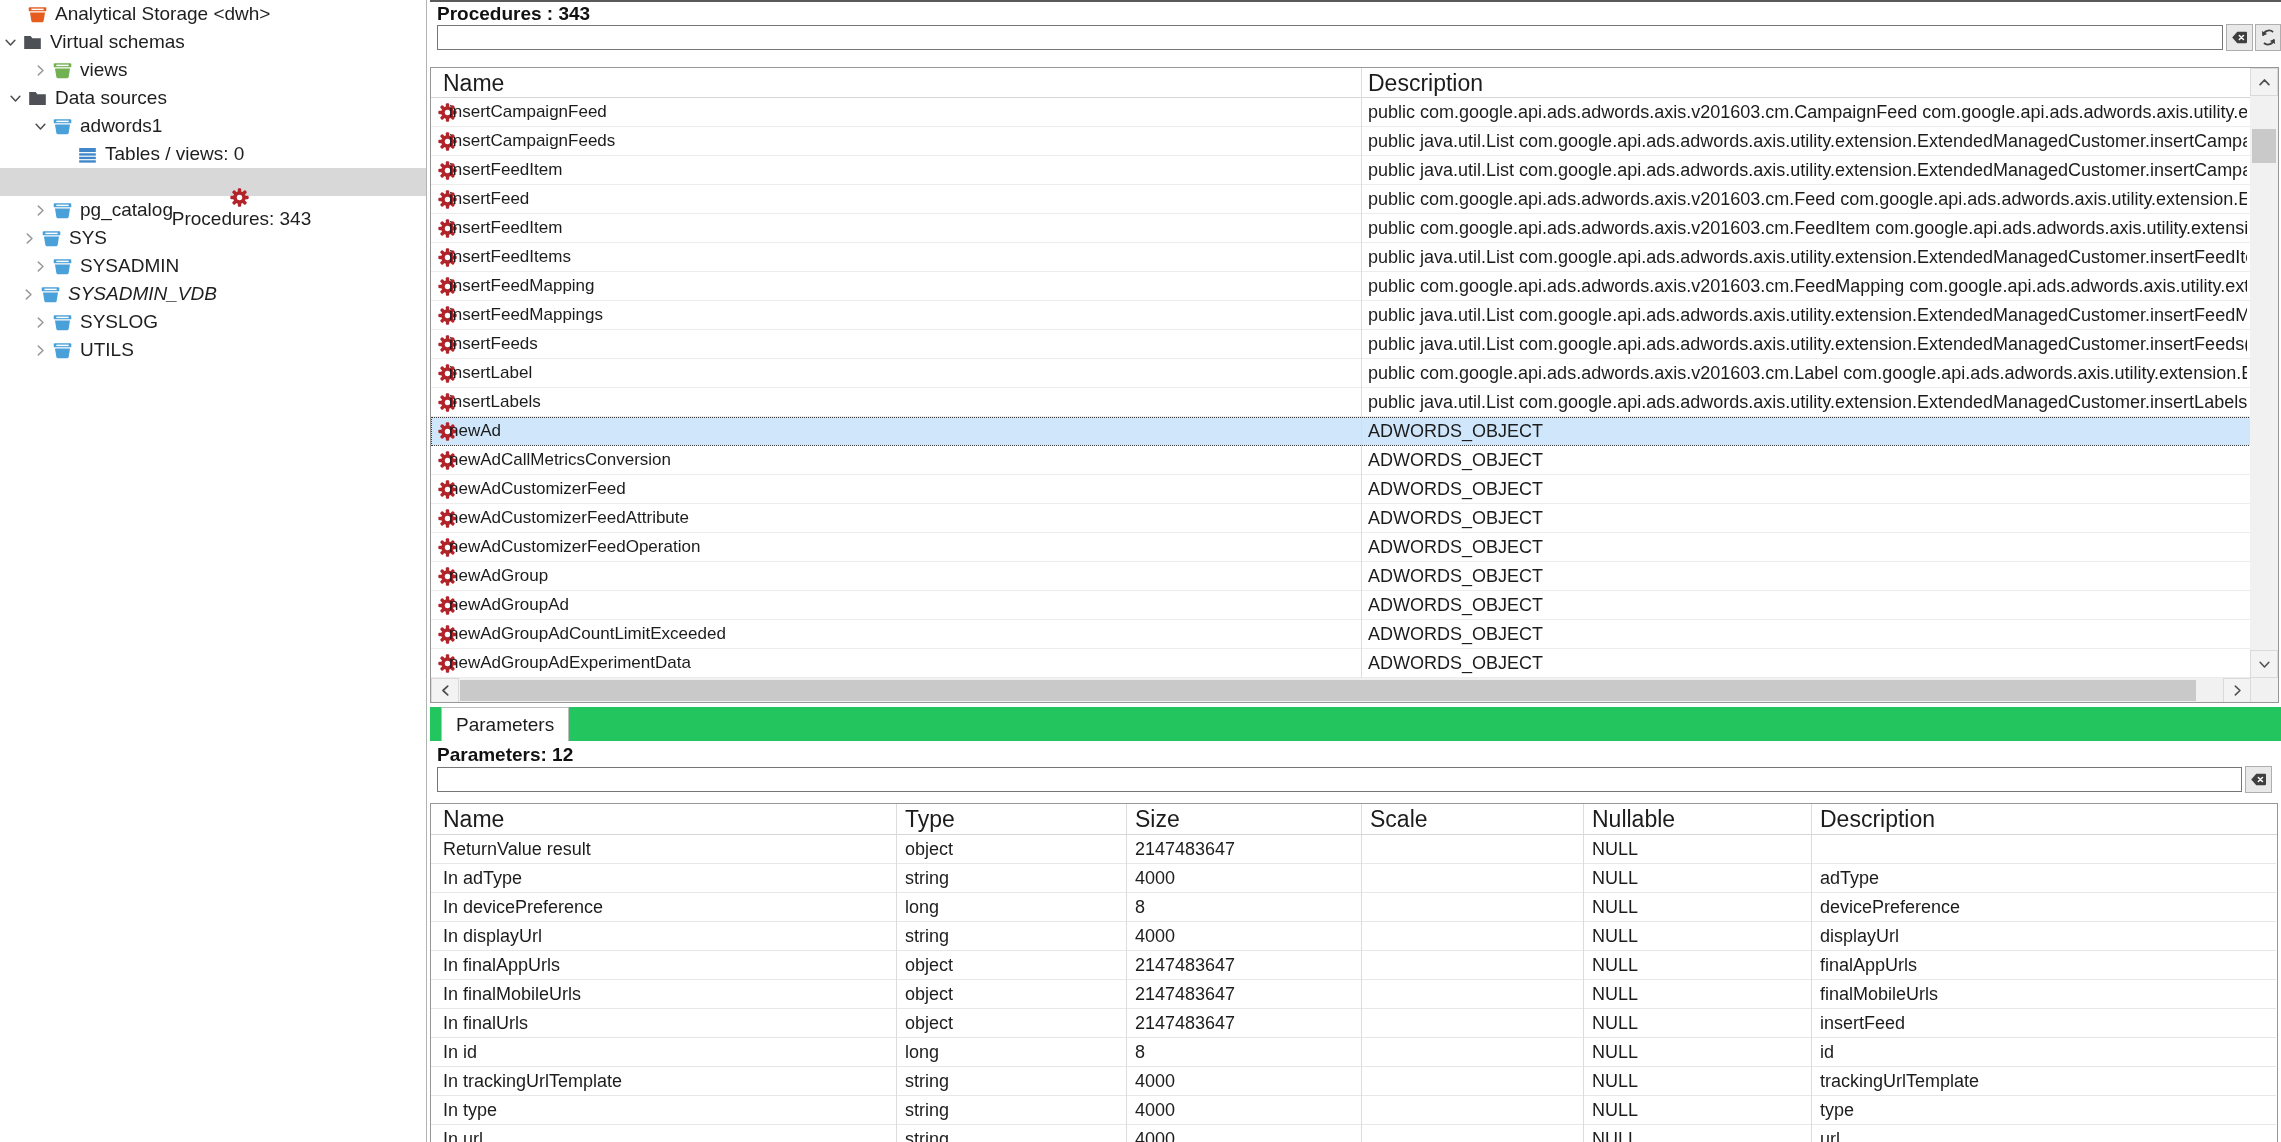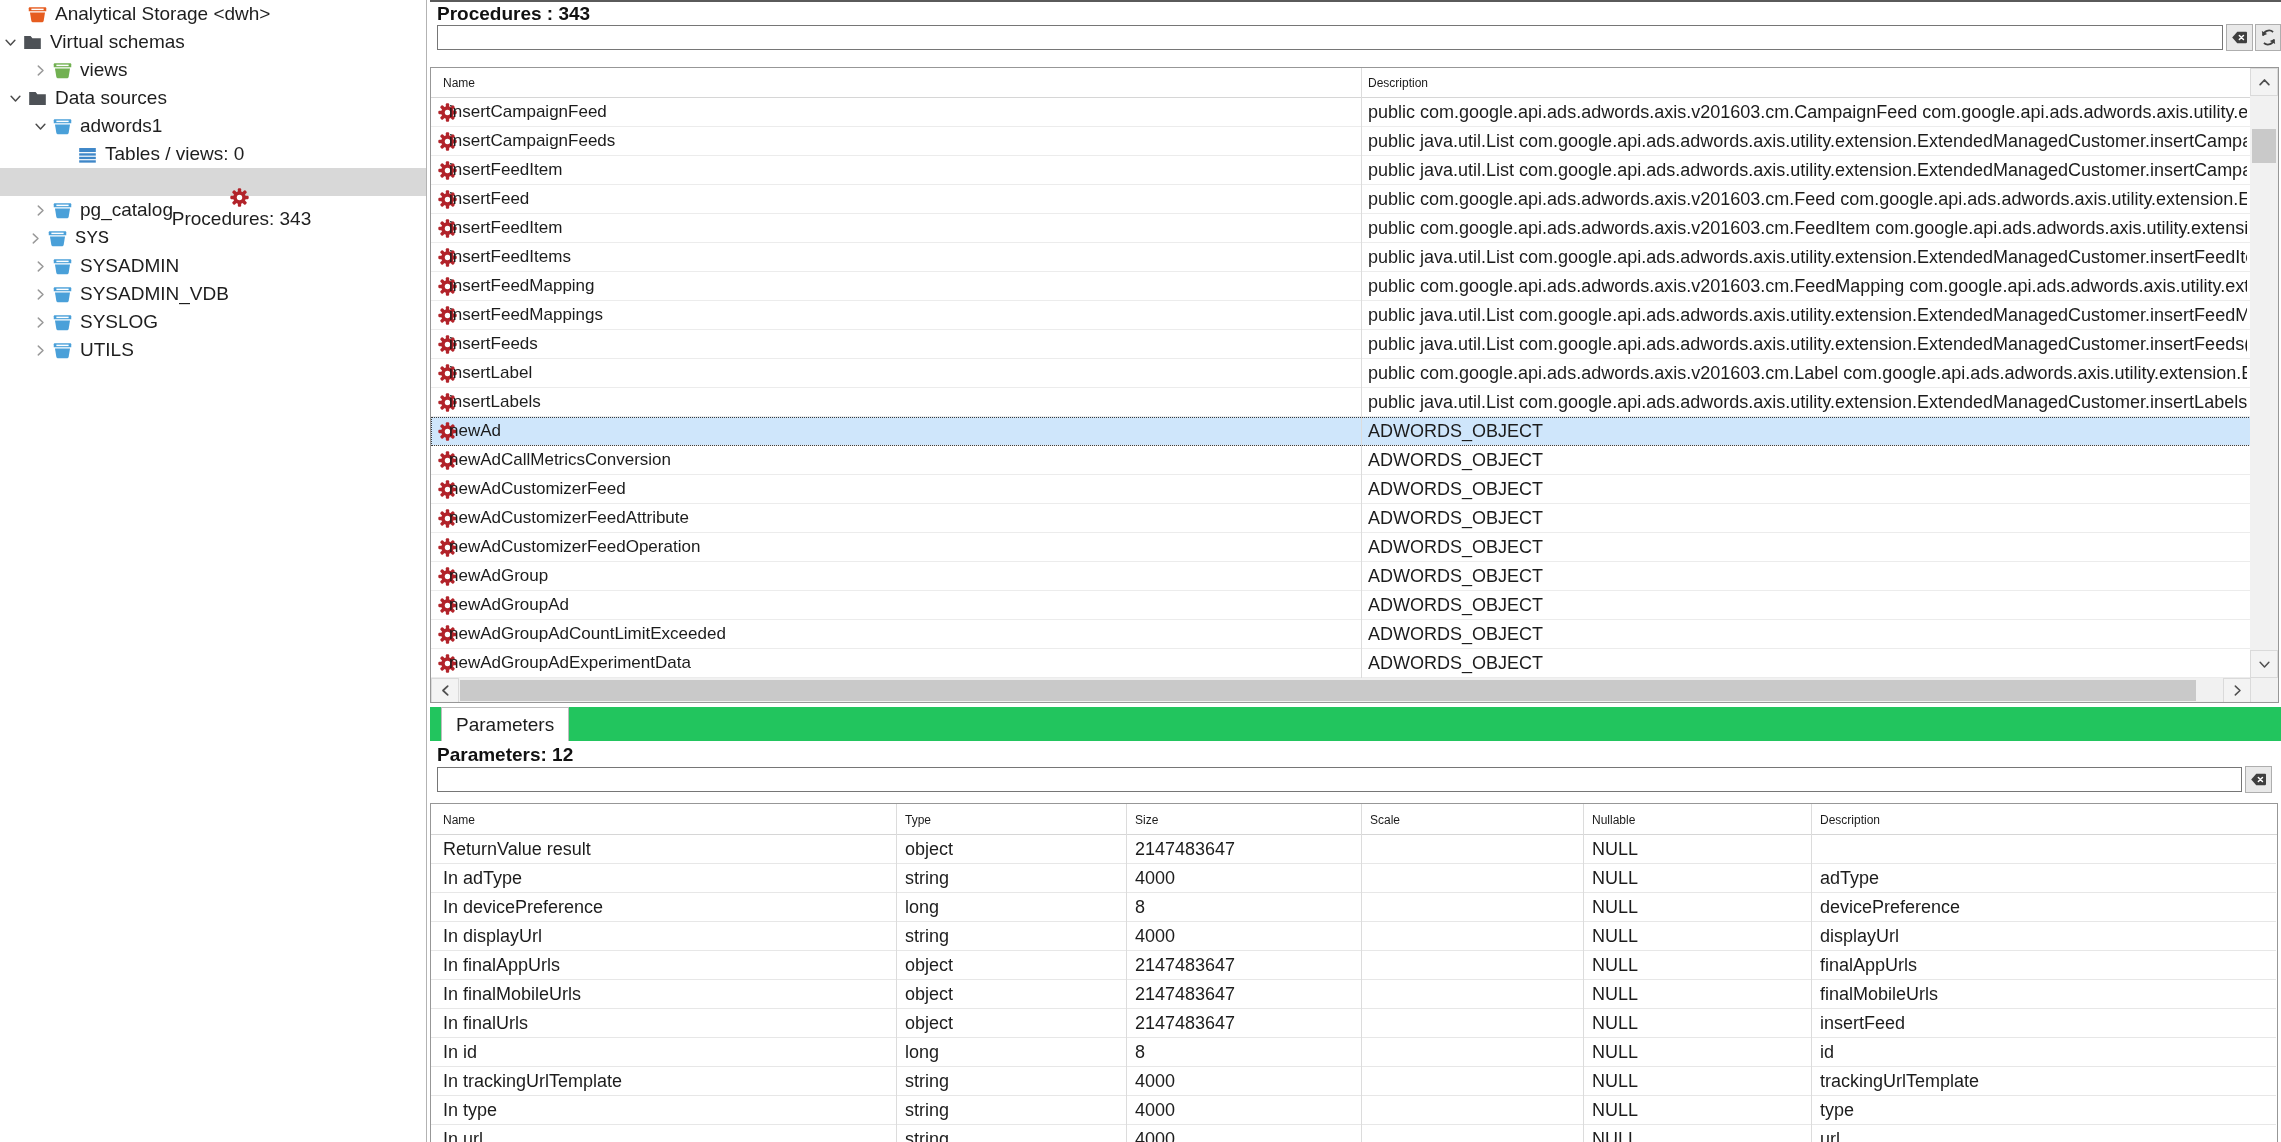--- a/index.html
+++ b/index.html
@@ -26,21 +26,21 @@
   
   .main-topline { position:absolute; left:430px; top:0; width:1851px; height:2px; background:#5a5a5a; }
   .ptitle { position:absolute; left:437px; font-size:19px; font-weight:bold; color:#111; white-space:nowrap; }
   .filter { position:absolute; height:25px; border:1px solid #767676; background:#fff; font-family:"Liberation Sans",sans-serif; font-size:18px; padding:0 6px; outline:none; }
   .iconbtn { position:absolute; width:27px; height:27px; background:#e9e9e9; border:1px solid #aeaeae; display:flex; align-items:center; justify-content:center; color:#3f3f3f; cursor:default; }
   .iconbtn .i { width:19px; height:19px; }
 
   
   .gtable { position:absolute; background:#fff; border:1px solid #979797; overflow:hidden; }
   .thead { position:absolute; left:0; top:0; right:0; height:30px; background:#fff; border-bottom:1px solid #d6d6d6; }
-  .hcell { position:absolute; top:0; height:30px; display:flex; align-items:center; font-size:12px; color:#1c1c1c; white-space:nowrap; }
+  .hcell { position:absolute; top:0; height:30px; display:flex; align-items:center; font-size:23px; color:#1c1c1c; white-space:nowrap; }
   .vline { position:absolute; top:0; width:1px; background:#dcdcdc; z-index:4; }
 
   
   .proc-table { left:430px; top:67px; width:1849px; height:636px; }
   .proc-rows { position:absolute; left:0; top:30px; width:1820px; height:580px; overflow:hidden; }
   .prow { position:relative; height:29px; border-bottom:1px solid #ececec; background:#fff; }
   .prow .tic { position:absolute; left:6px; top:4px; margin:0; }
   .pname { position:absolute; left:18px; top:0; height:28px; display:flex; align-items:center; font-size:17px; white-space:nowrap; }
   .pdesc { position:absolute; left:937px; right:4px; top:0; height:28px; display:flex; align-items:center; font-size:18px; white-space:nowrap; overflow:hidden; }
   .prow.sel { background:#cfe6fb; outline:1px dotted #3c3c3c; outline-offset:-1px; z-index:2; }
@@ -219,21 +219,21 @@
               <use href="#sym-chev-right"></use>
             </svg>
           </span>
           <span class="tic ic-storage-blue">
             <svg viewBox="0 0 24 24" class="i">
               <use href="#sym-basket"></use>
             </svg>
           </span>
           <span>pg_catalog</span>
         </div>
-        <div class="trow" style="padding-left: 26px; font-family: Liberation Mono, monospace;">
+        <div class="trow" style="padding-left: 20px;">
           <span class="exp">
             <svg viewBox="0 0 24 24" class="i">
               <use href="#sym-chev-right"></use>
             </svg>
           </span>
           <span class="tic ic-storage-blue">
             <svg viewBox="0 0 24 24" class="i">
               <use href="#sym-basket"></use>
             </svg>
           </span>
@@ -245,21 +245,21 @@
               <use href="#sym-chev-right"></use>
             </svg>
           </span>
           <span class="tic ic-storage-blue">
             <svg viewBox="0 0 24 24" class="i">
               <use href="#sym-basket"></use>
             </svg>
           </span>
           <span>SYSADMIN</span>
         </div>
-        <div class="trow" style="padding-left: 31px;">
+        <div class="trow" style="padding-left: 19px; font-style: italic;">
           <span class="exp">
             <svg viewBox="0 0 24 24" class="i">
               <use href="#sym-chev-right"></use>
             </svg>
           </span>
           <span class="tic ic-storage-blue">
             <svg viewBox="0 0 24 24" class="i">
               <use href="#sym-basket"></use>
             </svg>
           </span>

